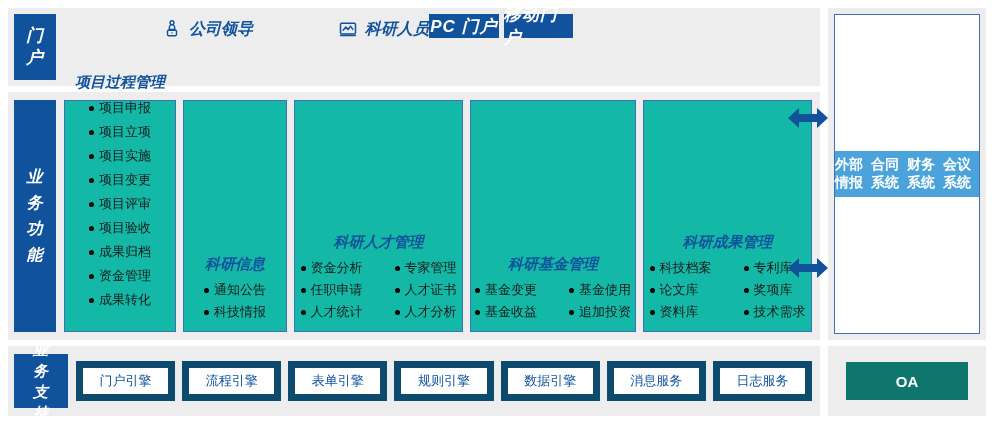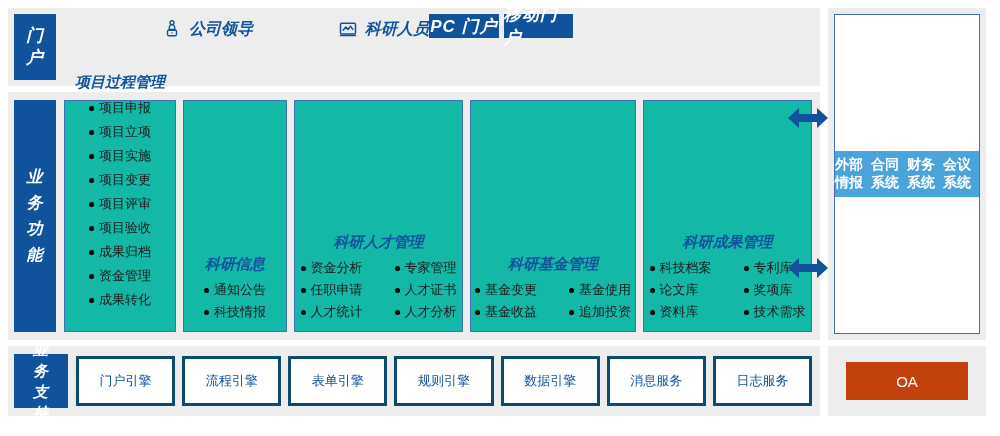--- a/index.html
+++ b/index.html
@@ -234,22 +234,22 @@
     line-height: 21px;
   }
   .support-body {
     flex: 1;
     display: flex;
     gap: 7px;
     align-items: center;
   }
   .engine {
     flex: 1;
-    height: 50px;
-    border: 3px solid #0c4a6e;
+    height: 40px;
+    border: 7px solid #0c4a6e;
     background: #ffffff;
     color: #11529c;
     font-size: 13px;
     display: flex;
     align-items: center;
     justify-content: center;
     box-sizing: border-box;
     white-space: nowrap;
   }
 
@@ -298,24 +298,24 @@
   }
   .oa-band {
     margin-top: 6px;
     height: 70px;
     justify-content: center;
     align-items: center;
   }
   .oa-chip {
     width: 122px;
     height: 38px;
-    background: #c2410c;
+    background: #0f766e;
     color: #ffffff;
     font-size: 15px;
-    font-weight: normal;
+    font-weight: bold;
     display: flex;
     align-items: center;
     justify-content: center;
   }
 
   
   .arrow {
     position: absolute;
     width: 44px;
     height: 26px;

